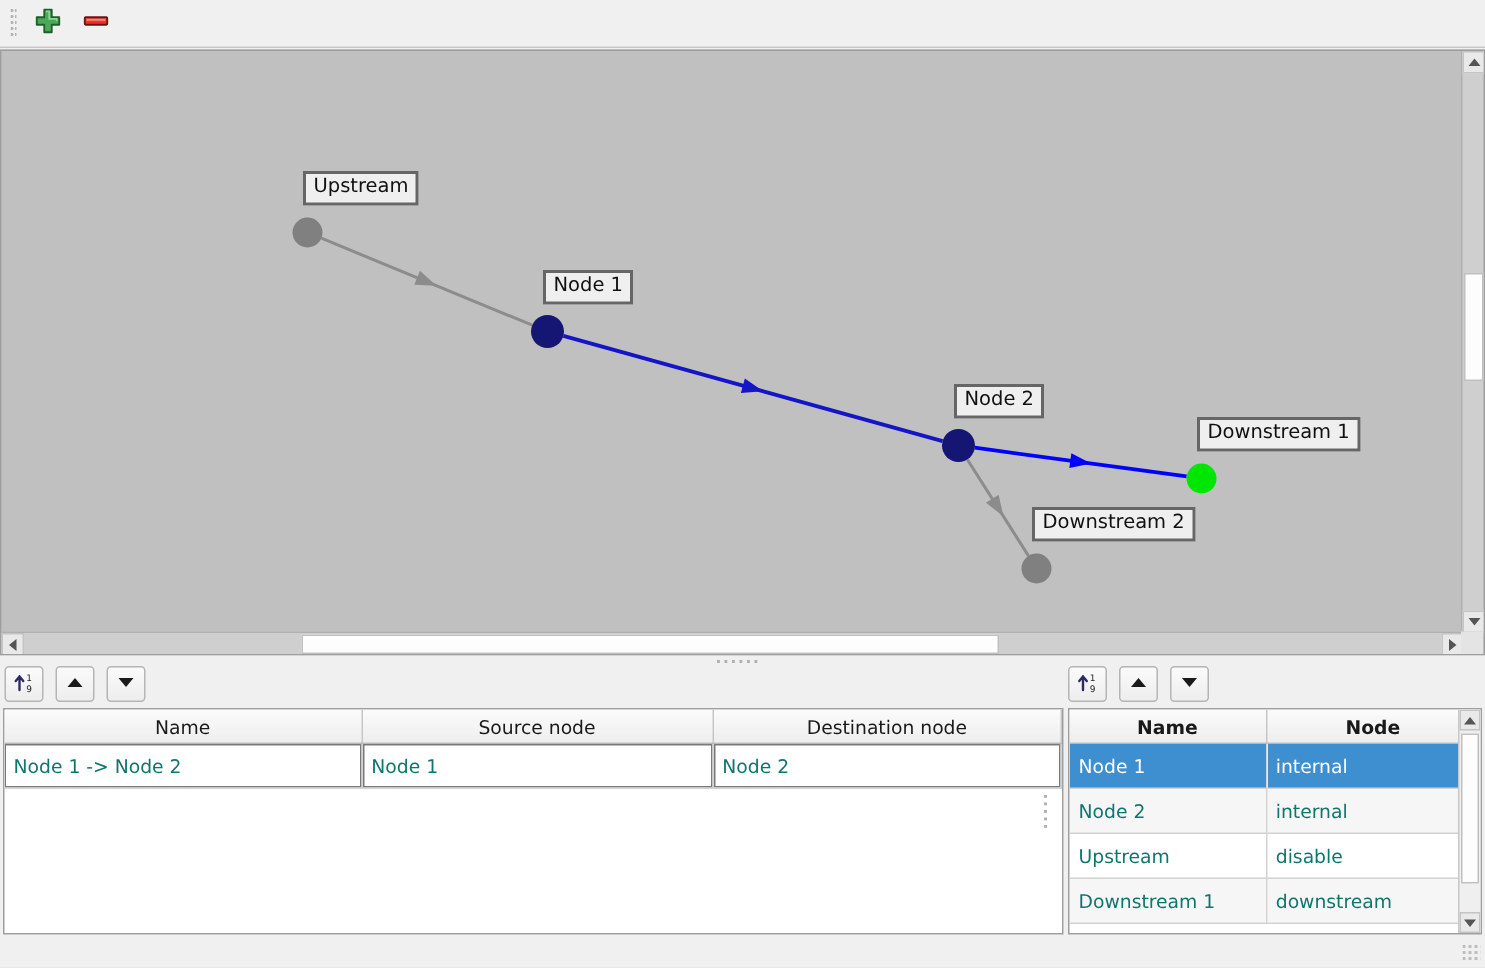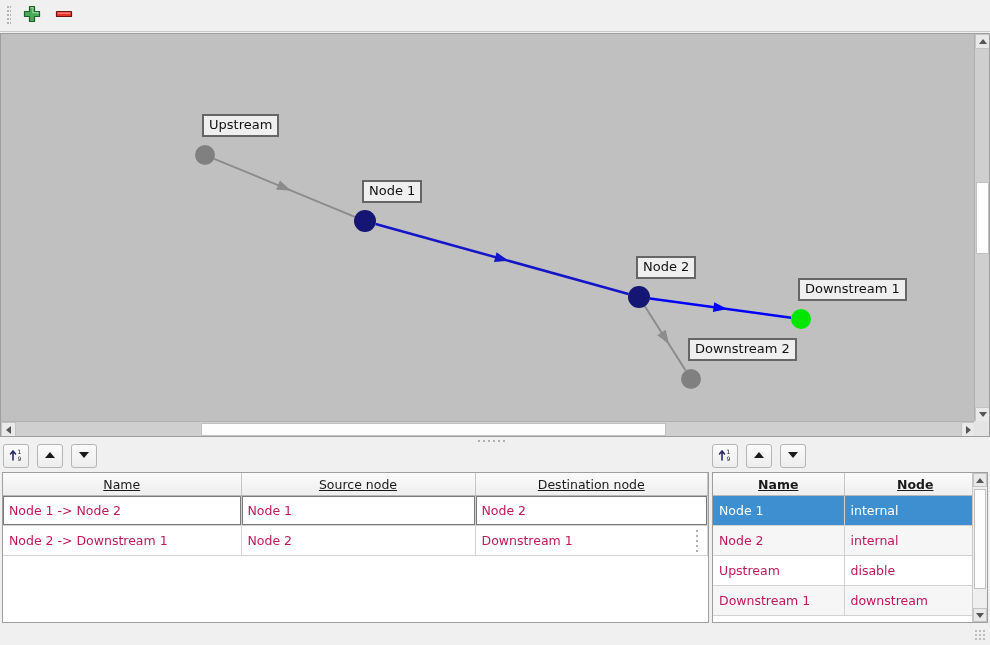--- a/index.html
+++ b/index.html
@@ -170,30 +170,29 @@
   table.grid th {
     height: 22px;
     background: linear-gradient(#fbfbfb, #eeeeee);
     border-right: 1px solid #c6c6c6;
     border-bottom: 1px solid #b8b8b8;
     font-weight: normal;
     font-size: 12.5px;
     color: #1a1a1a;
     text-align: center;
     padding: 0;
-    text-decoration: underline;
   }
   table.grid.bold-head th { font-weight: bold; }
   table.grid td {
     height: 29px;
     border-right: 1px solid #d2d2d2;
     border-bottom: 1px solid #d2d2d2;
     padding: 0 0 0 6px;
     font-size: 12.5px;
-    color: #be185d;
+    color: #0f766e;
     white-space: nowrap;
     overflow: hidden;
   }
   tr.odd td  { background: #ffffff; }
   tr.even td { background: #f6f6f6; }
   tr.focused td { box-shadow: inset 0 0 0 1px #7a7a7a; }
   tr.selected td { background: #3d8fd0 !important; color: #ffffff; }
 
   
   .rt-scroll {
@@ -354,25 +353,20 @@
             <th>Source node</th>
             <th>Destination node</th>
           </tr>
         </thead>
       <tbody id="edges-body">
           <tr class="odd focused">
             <td>Node 1 -&gt; Node 2</td>
             <td>Node 1</td>
             <td>Node 2</td>
           </tr>
-          <tr class="odd">
-            <td>Node 2 -&gt; Downstream 1</td>
-            <td>Node 2</td>
-            <td>Downstream 1</td>
-          </tr>
         </tbody>
     </table>
   </div>
   <div class="rt-grip"></div>
 
   <div class="table-wrap right">
     <table class="grid bold-head" id="nodes-table">
       <colgroup>
           <col style="width:131px">
           <col>

